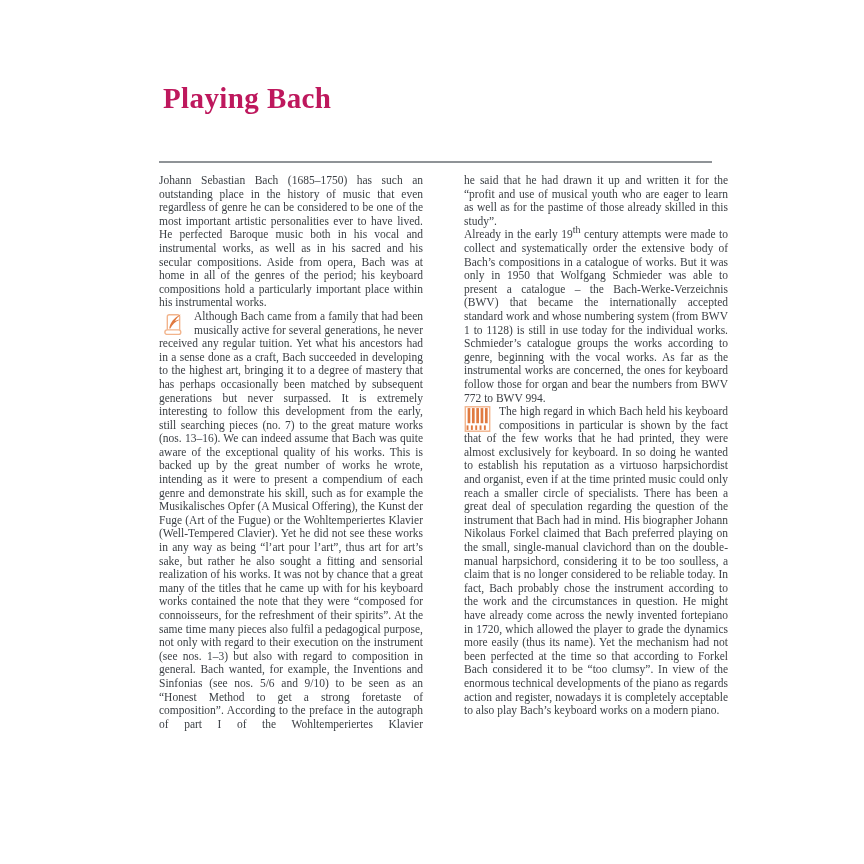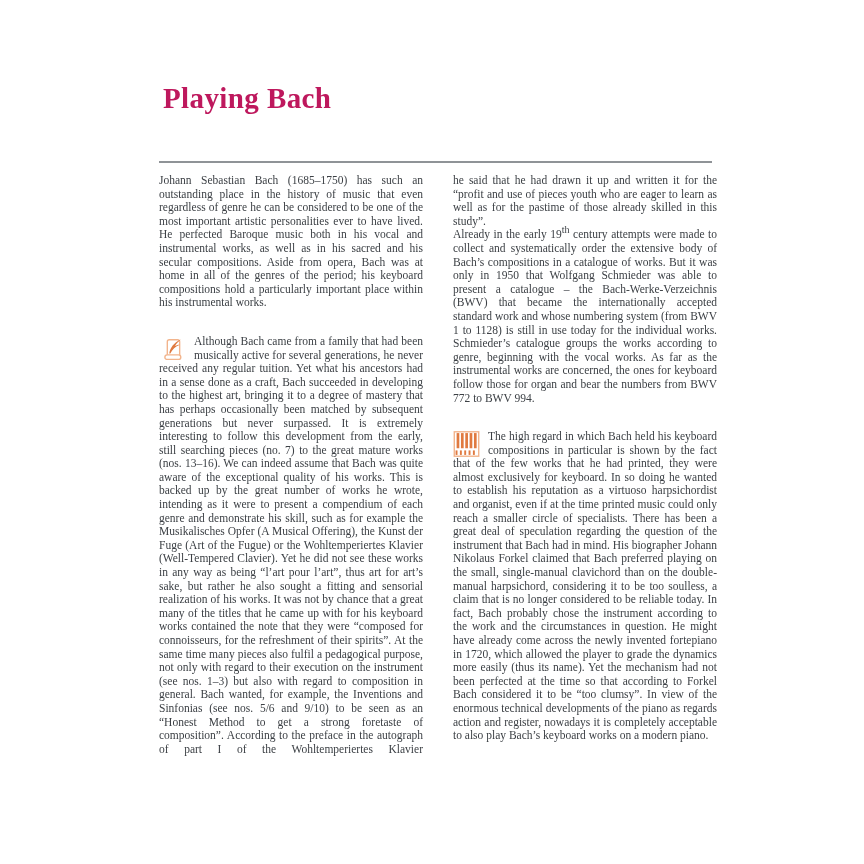--- a/index.html
+++ b/index.html
@@ -35,33 +35,33 @@
     margin: 0;
     border: none;
     border-top: 2px solid #8f9397;
   }
   .columns {
     position: absolute;
     left: 159px;
     top: 174px;
     width: 553px;
     display: flex;
-    gap: 30px;
+    gap: 41px;
   }
   .col {
     width: 264px;
     flex: 0 0 264px;
     text-align: justify;
     font-size: 11.5px;
     line-height: 13.6px;
     color: #3c4045;
     hyphens: auto;
   }
   .para { margin: 0; }
-  .para.gap { margin-top: 25px; }
+  .para.gap { }
   .para.cont { text-align-last: justify; }
   .it { }
   sup.ord {
     font-size: 10px;
     line-height: 0;
     vertical-align: super;
   }
   .icon-box {
     float: left;
     width: 28px;
@@ -81,21 +81,21 @@
         <p class="para"><span>Johann Sebastian Bach (1685–1750) has such an outstanding place in the history of music that even regardless of genre he can be considered to be one of the most important artistic personalities ever to have lived. He perfected Baroque music both in his vocal and instrumental works, as well as in his sacred and his secular compositions. Aside from opera, Bach was at home in all of the genres of the period; his keyboard compositions hold a particularly important place within his instrumental works.</span></p>
         <p class="para gap cont"><span class="icon-box">
             <svg width="28" height="26" viewBox="0 0 28 32" xmlns="http://www.w3.org/2000/svg">
               <path d="M7 24 V7 Q7 4.6 9.4 4.6 H19.6 Q22.2 4.6 22.2 7.2 V24" fill="none" stroke="#f2b48c" stroke-width="1.7" stroke-linecap="round"></path>
               <rect x="4" y="23.2" width="19.6" height="5.6" rx="2.8" fill="#ffffff" stroke="#f2b48c" stroke-width="1.7"></rect>
               <path d="M9.4 21.4 C10.6 14.2 14.6 8.4 23.6 4.2 C19.6 7.6 17.9 9.6 16.5 12.4 C18.7 11.3 20.4 10.9 22.4 10.8 C16.9 13.2 13.1 16.6 10.7 21.6 Z" fill="#e07a40"></path>
             </svg>
           </span><span>Although Bach came from a family that had been musically active for several generations, he never received any regular tuition. Yet what his ancestors had in a sense done as a craft, Bach succeeded in developing to the highest art, bringing it to a degree of mastery that has perhaps occasionally been matched by subsequent generations but never surpassed. It is extremely interesting to follow this development from the early, still searching pieces (no. 7) to the great mature works (nos. 13–16). We can indeed assume that Bach was quite aware of the exceptional quality of his works. This is backed up by the great number of works he wrote, intending as it were to present a compendium of each genre and demonstrate his skill, such as for example the </span><span class="it">Musikalisches Opfer</span><span> (A Musical Offering), the </span><span class="it">Kunst der Fuge</span><span> (Art of the Fugue) or the </span><span class="it">Wohltemperiertes Klavier</span><span> (Well-Tempered Clavier). Yet he did not see these works in any way as being “l’art pour l’art”, thus art for art’s sake, but rather he also sought a fitting and sensorial realization of his works. It was not by chance that a great many of the titles that he came up with for his keyboard works contained the note that they were “composed for connoisseurs, for the refreshment of their spirits”. At the same time many pieces also fulfil a pedagogical purpose, not only with regard to their execution on the instrument (see nos. 1–3) but also with regard to composition in general. Bach wanted, for example, the Inventions and Sinfonias (see nos. 5/6 and 9/10) to be seen as an “Honest Method to get a strong foretaste of composition”. According to the preface in the autograph of part I of the </span><span class="it">Wohltemperiertes Klavier</span></p>
       </div>
     <div class="col">
-        <p class="para"><span>he said that he had drawn it up and written it for the “profit and use of pieces youth who are eager to learn as well as for the pastime of those already skilled in this study”.</span></p>
+        <p class="para"><span>he said that he had drawn it up and written it for the “profit and use of musical youth who are eager to learn as well as for the pastime of those already skilled in this study”.</span></p>
         <p class="para"><span>Already in the early 19</span><sup class="ord">th</sup><span> century attempts were made to collect and systematically order the extensive body of Bach’s compositions in a catalogue of works. But it was only in 1950 that Wolfgang Schmieder was able to present a catalogue – the </span><span class="it">Bach-Werke-Verzeichnis</span><span> (BWV) that became the internationally accepted standard work and whose numbering system (from BWV 1 to 1128) is still in use today for the individual works. Schmieder’s catalogue groups the works according to genre, beginning with the vocal works. As far as the instrumental works are concerned, the ones for keyboard follow those for organ and bear the numbers from BWV 772 to BWV 994.</span></p>
         <p class="para gap"><span class="icon-box">
             <svg width="27" height="26" viewBox="0 0 30 30" xmlns="http://www.w3.org/2000/svg">
               <rect x="0.9" y="0.9" width="28.2" height="28.2" fill="#ffffff" stroke="#f2b48c" stroke-width="1.6"></rect>
               <rect x="3.6" y="2.4" width="3.1" height="17.5" fill="#e07a40"></rect>
               <rect x="8.6" y="2.4" width="3.1" height="17.5" fill="#e07a40"></rect>
               <rect x="13.6" y="2.4" width="3.1" height="17.5" fill="#e07a40"></rect>
               <rect x="18.6" y="2.4" width="3.1" height="17.5" fill="#e07a40"></rect>
               <rect x="23.6" y="2.4" width="3.1" height="17.5" fill="#e07a40"></rect>
               <rect x="2.4" y="22.4" width="2.2" height="5.2" fill="#e07a40"></rect>

